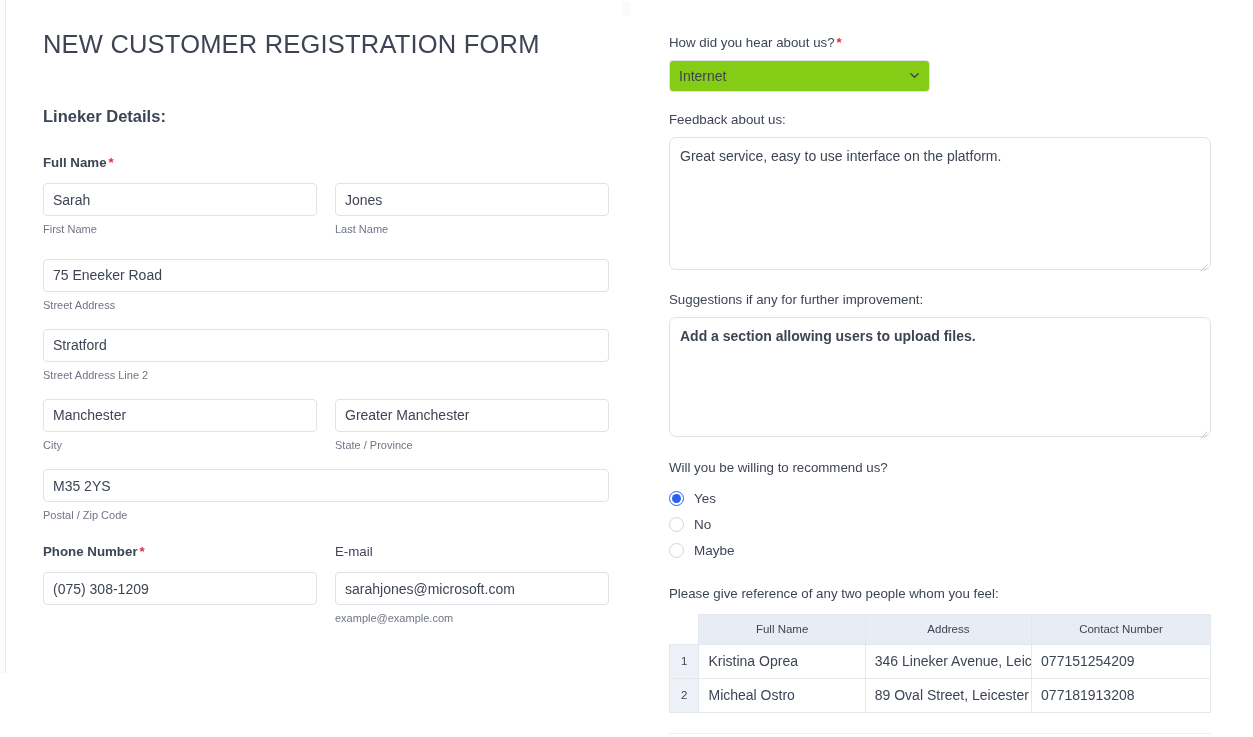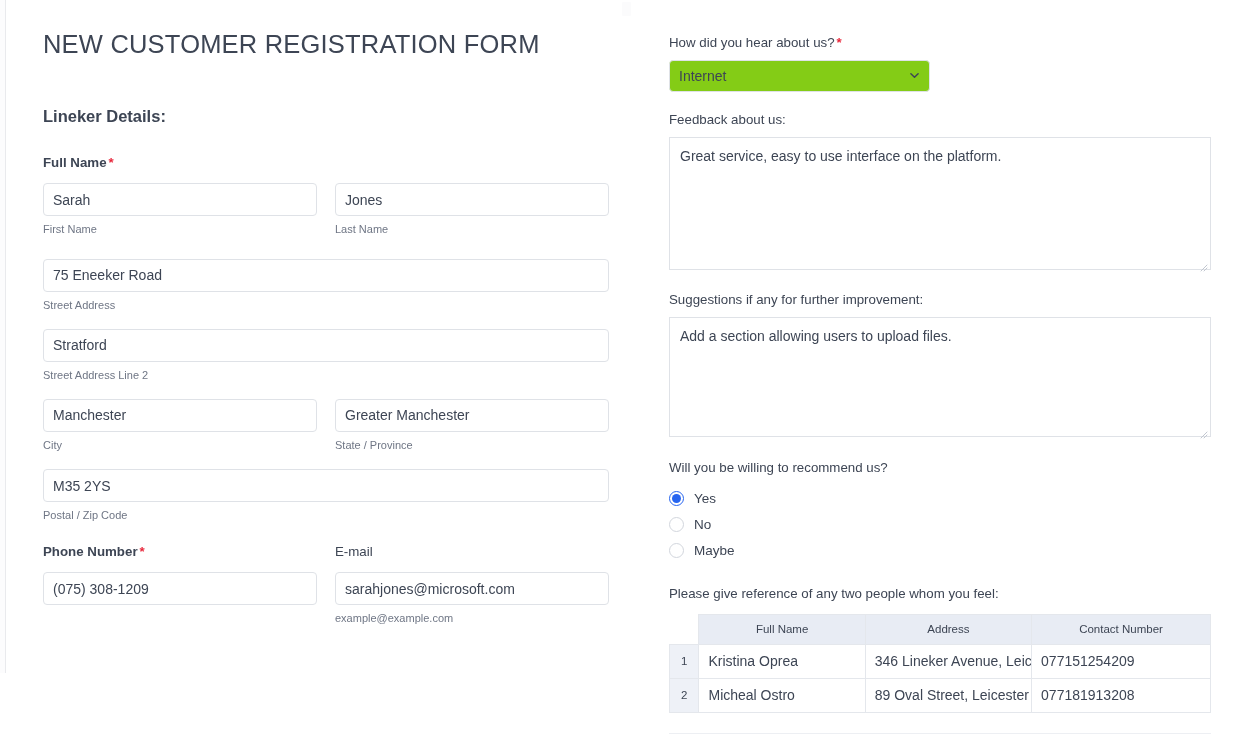--- a/index.html
+++ b/index.html
@@ -151,34 +151,34 @@
     margin-top: -5px;
     pointer-events: none;
   }
   .chevron svg { display: block; }
 
   
   .ta {
     display: block;
     width: 542px;
     border: 1px solid #dfe2e7;
-    border-radius: 0;
+    border-radius: 7px;
     background: #fff;
     color: #3d4554;
     font-family: "Liberation Sans", sans-serif;
     font-size: 14px;
     padding: 9px 10px;
     margin-top: 9px;
     resize: none;
     outline: none;
     line-height: 1.35;
     overflow: hidden;
   }
   .ta.feedback { height: 133px; }
-  .ta.suggest  { height: 120px; }
+  .ta.suggest  { height: 120px; font-weight: bold; }
 
   .ta-wrap { position: relative; display: inline-block; }
   .resize-grip {
     position: absolute;
     right: 3px; bottom: 3px;
     width: 9px; height: 9px;
     pointer-events: none;
   }
 
   

